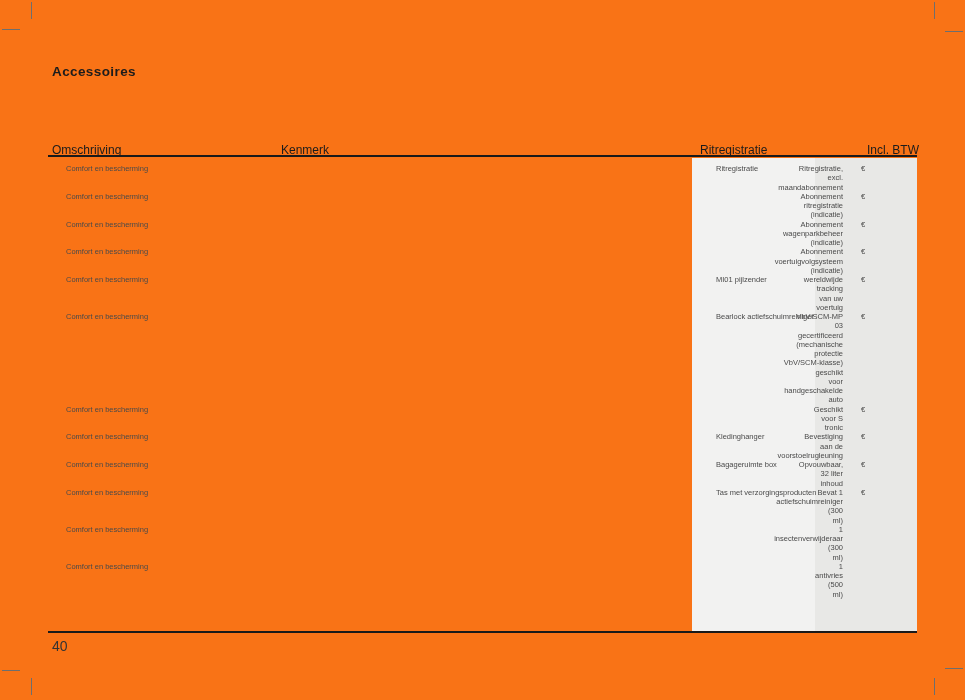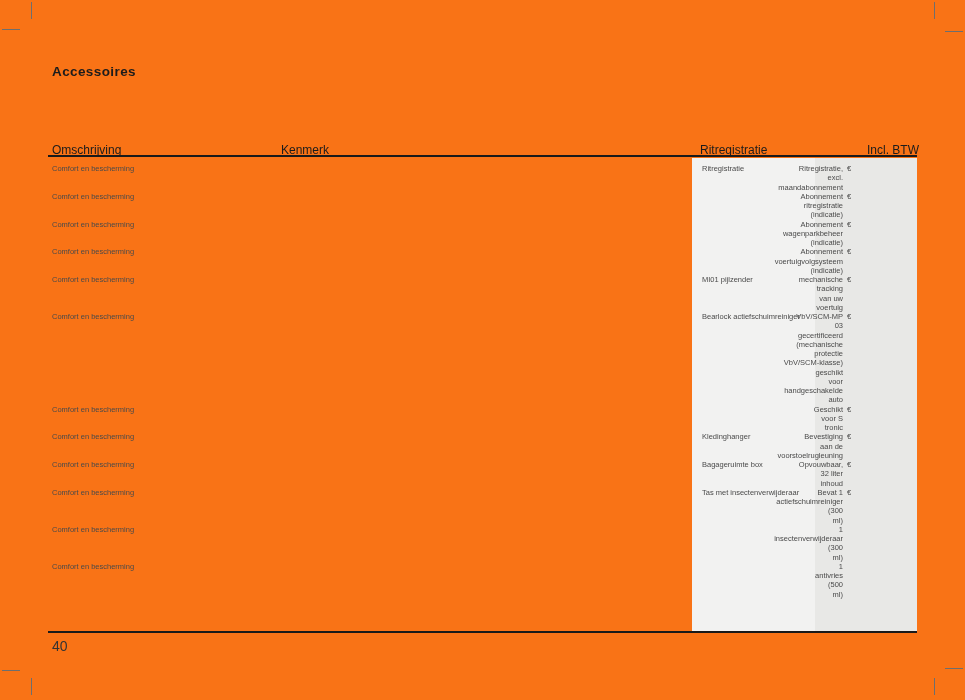--- a/index.html
+++ b/index.html
@@ -45,21 +45,21 @@
   .col-header.h-kenmerk{left:273px;margin-left:8px;}
   .col-header.h-artikelnummer{left:700px;}
   .col-header.h-incl-btw{left:867px;}
 
   .rule{position:absolute;left:48px;width:869px;background:var(--rule);}
   .rule.top{top:154.5px;height:2px;}
   .rule.bottom{top:631px;height:1.5px;}
 
   .tbody{position:absolute;left:48px;top:164px;width:869px;}
   .trow{position:relative;width:869px;}
-  .cell{font-size:7.5px;line-height:9.25px;color:var(--body-text);}
+  .cell{font-size:7.5px;line-height:9.25px;color:var(--body-text);margin-left:14px;}
   .cell.ktext{
     display:block;margin-right:74px;text-align:right;white-space:pre-line;min-height:9.25px;
   }
   .cell.cat{position:absolute;left:4px;top:0;white-space:nowrap;}
   .cell.prod{position:absolute;left:654px;top:0;white-space:nowrap;}
   .cell.euro{position:absolute;left:799px;top:0;white-space:nowrap;}
 
   .page-number{
     position:absolute;left:52px;top:638px;font-size:14px;color:#333333;
   }
@@ -118,21 +118,21 @@
       </div>
       <div class="trow">
         <span class="cell ktext">Abonnement
 voertuigvolgsysteem
 (indicatie)</span>
         <span class="cell cat">Comfort en bescherming</span>
         <span class="cell prod"></span>
         <span class="cell euro">€</span>
       </div>
       <div class="trow">
-        <span class="cell ktext">mechanische
+        <span class="cell ktext">wereldwijde
 tracking
 van uw
 voertuig</span>
         <span class="cell cat">Comfort en bescherming</span>
         <span class="cell prod">MI01 pijlzender</span>
         <span class="cell euro">€</span>
       </div>
       <div class="trow">
         <span class="cell ktext">VbV/SCM-MP
 03
@@ -171,21 +171,21 @@
         <span class="cell cat">Comfort en bescherming</span>
         <span class="cell prod">Bagageruimte box</span>
         <span class="cell euro">€</span>
       </div>
       <div class="trow">
         <span class="cell ktext">Bevat 1
 actiefschuimreiniger
 (300
 ml)</span>
         <span class="cell cat">Comfort en bescherming</span>
-        <span class="cell prod">Tas met insectenverwijderaar</span>
+        <span class="cell prod">Tas met verzorgingsproducten</span>
         <span class="cell euro">€</span>
       </div>
       <div class="trow">
         <span class="cell ktext">1
 insectenverwijderaar
 (300
 ml)</span>
         <span class="cell cat">Comfort en bescherming</span>
         <span class="cell prod"></span>
         <span class="cell euro"></span>

